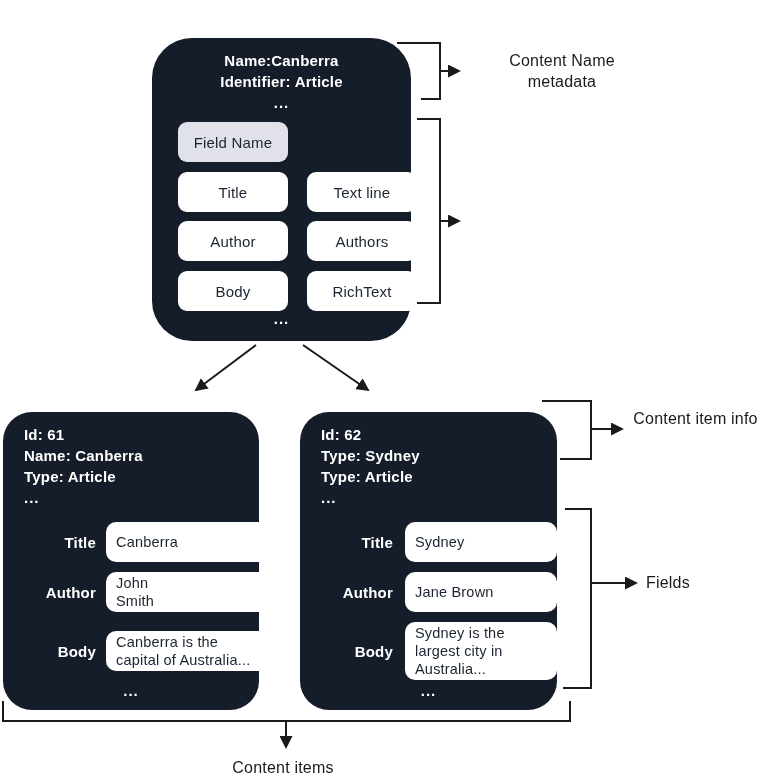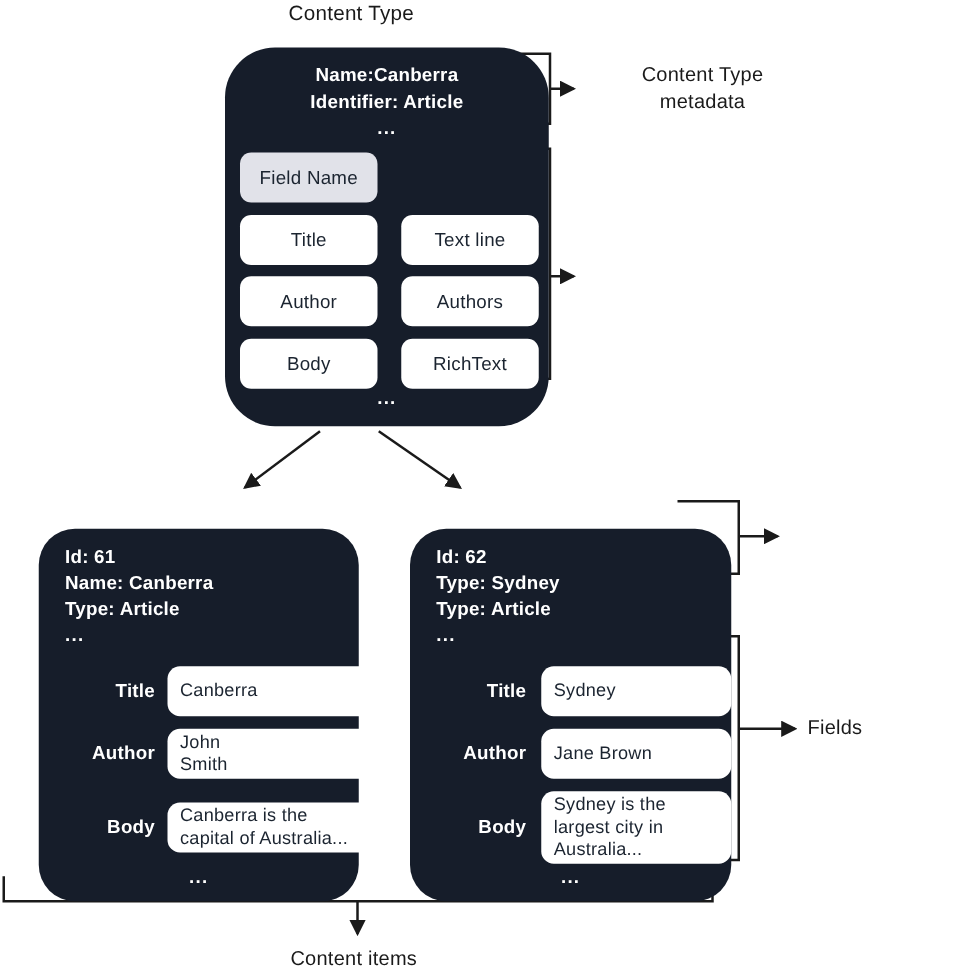--- a/index.html
+++ b/index.html
@@ -16,43 +16,42 @@
   .svg-overlay .arrowhead { fill: #1a1a1a; stroke: none; }
 
   .diagram-title {
     position: absolute; left: 150px; top: 2px; width: 262px;
     text-align: center; font-size: 16.5px; font-weight: 500; letter-spacing: 0.2px;
   }
 
   .darkbox {
     position: absolute; background: #161d2a; border-radius: 40px;
     color: #ffffff;
-    margin-left: 28px;
   }
   .ct-box { left: 152px; top: 38px; width: 259px; height: 303px; }
 
   .ct-head {
     position: absolute; top: 12px; left: 0; width: 100%;
     text-align: center; font-weight: bold; font-size: 15px; line-height: 21px; letter-spacing: 0.2px;
   }
   .ellipsis-line { font-weight: bold; font-size: 15px; letter-spacing: 1px; }
 
-  .cell-row { position: absolute; left: 2px; width: 100%; height: 40px; padding-left: 14px; }
+  .cell-row { position: absolute; left: 16px; width: 100%; height: 40px; padding-left: 14px; }
   .cell {
     position: absolute; top: 0; height: 40px; width: 110px;
     background: #ffffff; border-radius: 9px;
     color: #1b2430; font-size: 15px; letter-spacing: 0.2px;
     display: flex; align-items: center; justify-content: center;
   }
   .cell.header { background: #e1e2e9; }
   .cell.col-left { left: 10px; }
   .cell.col-right { left: 139px; }
   .ct-bottom-ellipsis { position: absolute; left: 0; top: 272px; width: 100%; text-align: center; }
 
-  .item-box { top: 423px; width: 256px; height: 298px; border-radius: 29px; }
+  .item-box { top: 412px; width: 256px; height: 298px; border-radius: 29px; }
   .item-box.left { left: 3px; }
   .item-box.right { left: 300px; width: 257px; }
 
   .item-info {
     position: absolute; left: 21px; top: 12px;
     font-weight: bold; font-size: 15px; line-height: 21px; letter-spacing: 0.2px;
   }
 
   .field-row { position: absolute; left: 0; width: 100%; display: flex; align-items: center; }
   .field-label {
@@ -107,21 +106,20 @@
     <path d="M542,401 L591,401 L591,459 L560,459"></path>
     <line x1="591" y1="429" x2="622" y2="429" marker-end="url(#arrow)"></line>
 
     <path d="M565,509 L591,509 L591,688 L563,688"></path>
     <line x1="591" y1="583" x2="636" y2="583" marker-end="url(#arrow)"></line>
 
     <path d="M3,701 L3,721 L570,721 L570,701"></path>
     <line x1="286" y1="721" x2="286" y2="747" marker-end="url(#arrow)"></line>
   </svg>
 
-  <div class="diagram-title">Content Type</div>
 
   <div class="darkbox ct-box">
     <div class="ct-head">
       <div>Name:Canberra</div>
       <div>Identifier: Article</div>
       <div class="ellipsis-line">...</div>
     </div>
     <div class="cell-row" style="top:84px">
       <div class="cell header col-left">Field Name</div>
     </div>
@@ -178,17 +176,18 @@
       <div class="field-label">Author</div>
       <div class="value-box">Jane Brown</div>
     </div>
     <div class="field-row row-body">
       <div class="field-label">Body</div>
       <div class="value-box">Sydney is the largest city in Australia...</div>
     </div>
     <div class="item-bottom-ellipsis ellipsis-line">...</div>
   </div>
 
-  <div class="annotation ann-metadata">Content Type metadata</div>
+  <div class="annotation ann-metadata">Content Name metadata</div>
+  <div class="annotation ann-iteminfo">Content item info</div>
   <div class="annotation ann-fields">Fields</div>
   <div class="annotation ann-contentitems">Content items</div>
 
 </div>
 
 </body></html>

